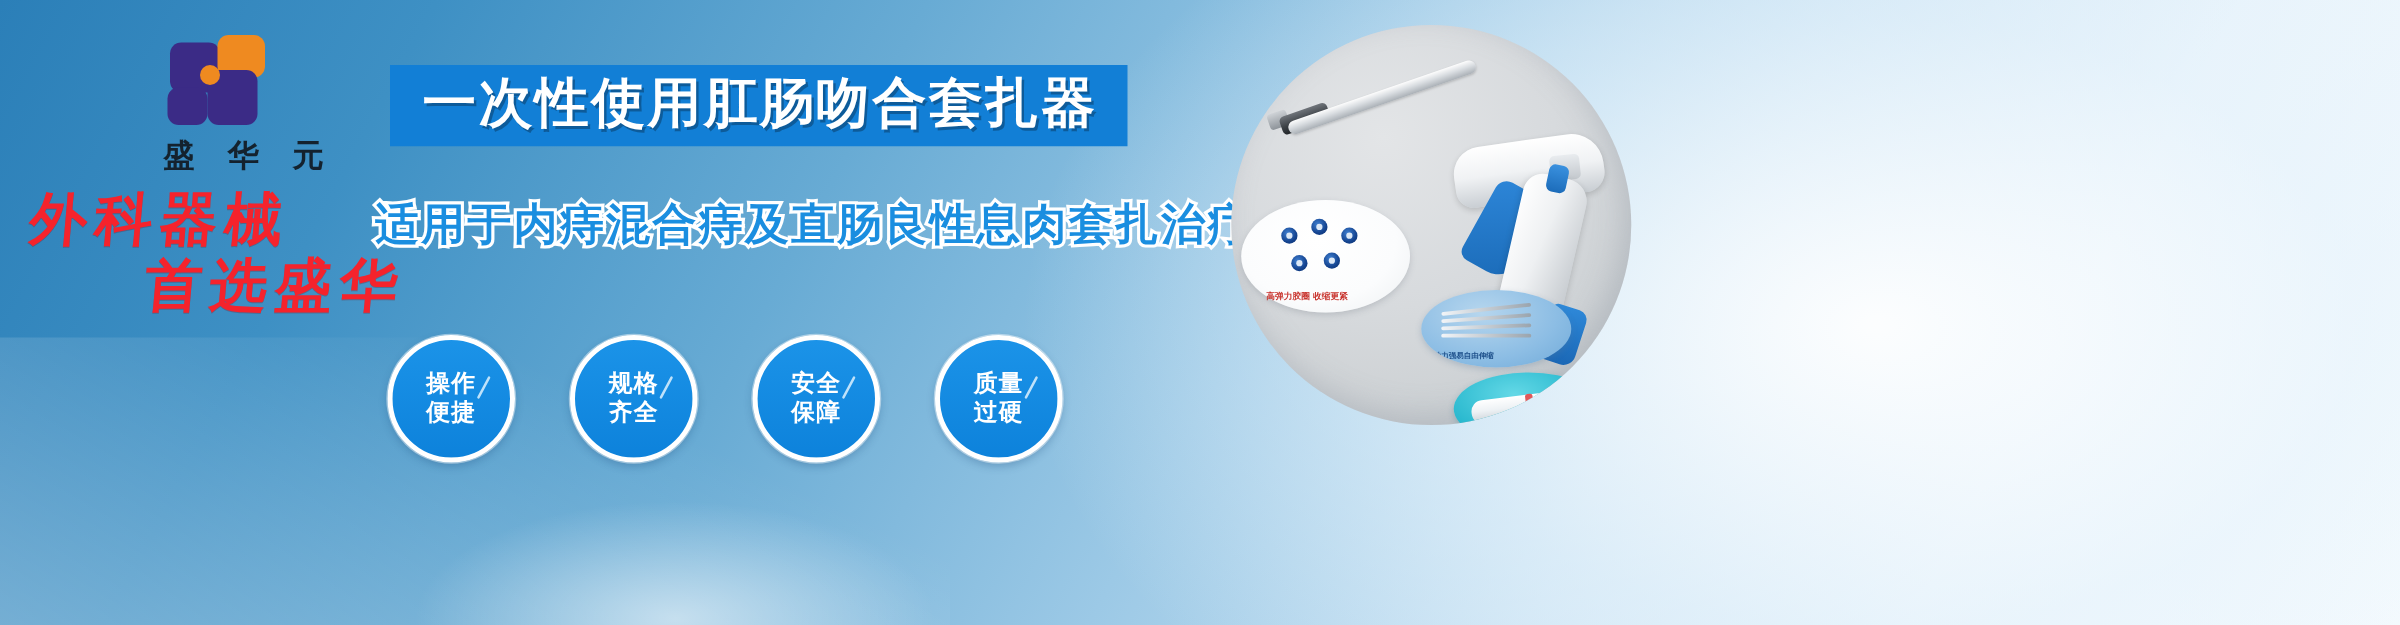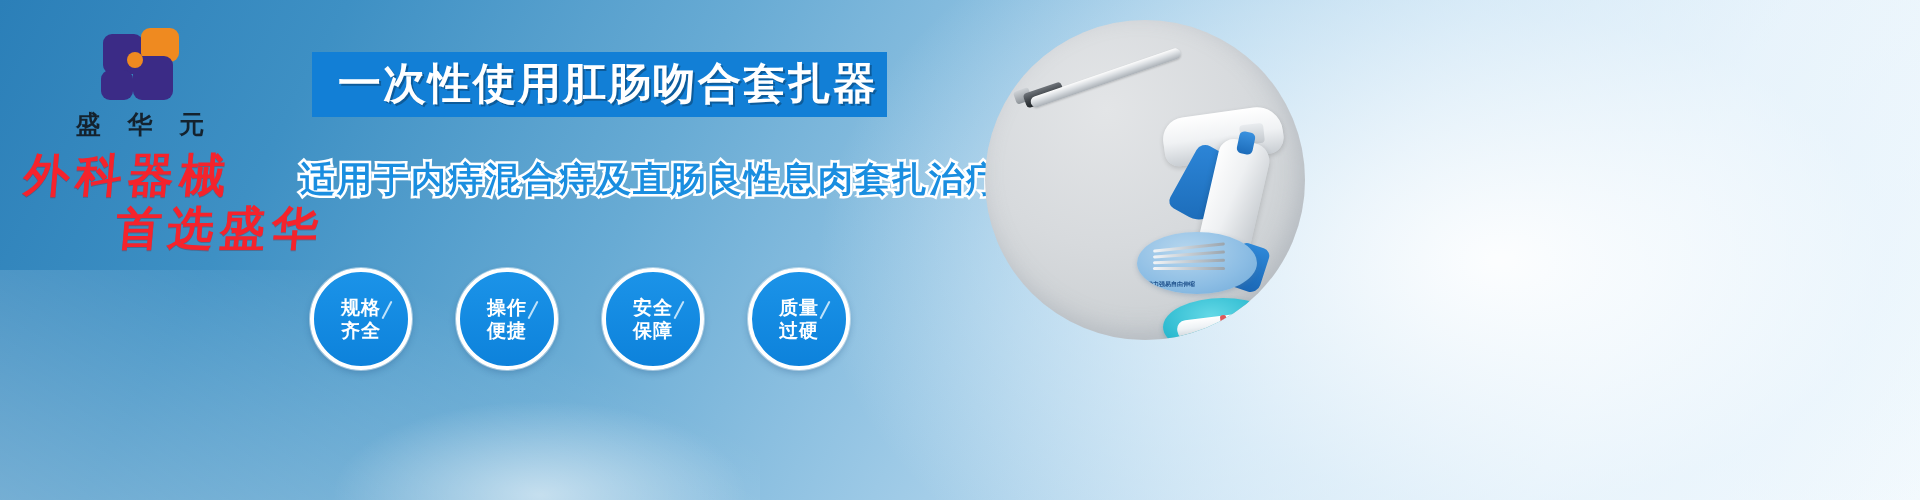--- a/index.html
+++ b/index.html
@@ -19,21 +19,21 @@
     background:linear-gradient(25deg, rgba(255,255,255,.30) 0%, rgba(255,255,255,0) 70%);
     pointer-events:none;
   }
   .glowdot{
     position:absolute;left:330px;bottom:-90px;width:420px;height:190px;border-radius:50%;
     background:radial-gradient(ellipse at center, rgba(255,255,255,.55) 0%, rgba(255,255,255,0) 70%);
     pointer-events:none;
   }
 
   
-  .logo{position:absolute;left:45px;top:26px;width:190px;text-align:center;}
+  .logo{position:absolute;left:78px;top:26px;width:190px;text-align:right;}
   .mark{position:relative;width:86px;height:76px;margin:0 auto;}
   .mark i{position:absolute;display:block;border-radius:9px;}
   .mk1{left:6px;top:8px;width:40px;height:40px;background:#3b2b86;}
   .mk2{left:44px;top:2px;width:38px;height:34px;background:#ef8a20;}
   .mk3{left:36px;top:30px;width:40px;height:44px;background:#3b2b86;}
   .mk4{left:4px;top:44px;width:32px;height:30px;background:#3b2b86;}
   .mk5{left:30px;top:26px;width:16px;height:16px;background:#ef8a20;border-radius:3px;}
   .logo-name{
     margin-top:6px;font-size:25px;font-weight:700;color:#14222e;
     letter-spacing:9px;text-indent:9px;font-family:"DejaVu Sans",sans-serif;
@@ -42,21 +42,21 @@
   
   .callig{position:absolute;left:24px;top:152px;width:330px;color:#f5232c;
     font-family:"DejaVu Serif","Liberation Serif",serif;font-weight:700;
     text-shadow:0 1px 0 rgba(120,0,0,.25);}
   .callig .l1{font-size:46px;letter-spacing:6px;line-height:1.0;transform:skewX(-5deg);}
   .callig .l2{font-size:46px;letter-spacing:6px;line-height:1.05;margin-top:6px;margin-left:92px;transform:skewX(-5deg);}
 
   
   .title-bar{
     position:absolute;left:312px;top:52px;
-    background:#127fd6;padding:7px 9px 10px 26px;
+    background:#127fd6;padding:7px 24px 10px 26px;
   }
   .title-bar .t{
     font-size:43px;font-weight:700;color:#ffffff;letter-spacing:2px;
     white-space:nowrap;line-height:1.12;
     font-family:"DejaVu Sans",sans-serif;
     text-shadow:2px 2px 0 rgba(0,0,0,.28);
   }
   .subtitle{
     position:absolute;left:300px;top:156px;
     font-size:35px;font-weight:700;letter-spacing:2px;white-space:nowrap;
@@ -198,27 +198,27 @@
   </div>
 
   <div class="title-bar">
     <div class="t">一次性使用肛肠吻合套扎器</div>
   </div>
 
   <div class="subtitle">适用于内痔混合痔及直肠良性息肉套扎治疗</div>
 
   <div class="circles">
     <div class="circle">
+      <span>操作</span>
+      <span>便捷</span>
+      <span class="slash"></span>
+    </div>
+    <div class="circle">
       <span>规格</span>
       <span>齐全</span>
-      <span class="slash"></span>
-    </div>
-    <div class="circle">
-      <span>操作</span>
-      <span>便捷</span>
       <span class="slash"></span>
     </div>
     <div class="circle">
       <span>安全</span>
       <span>保障</span>
       <span class="slash"></span>
     </div>
     <div class="circle">
       <span>质量</span>
       <span>过硬</span>
@@ -230,20 +230,28 @@
     <div class="gun-tip2"></div>
     <div class="gun-tip"></div>
     <div class="gun-barrel"></div>
     <div class="gun-body"></div>
     <div class="gun-keys"></div>
     <div class="gun-trigger"></div>
     <div class="gun-grip"></div>
     <div class="gun-btn"></div>
     <div class="gun-nose"></div>
 
+    <div class="inset-bands">
+      <span class="band b1"></span>
+      <span class="band b2"></span>
+      <span class="band b3"></span>
+      <span class="band b4"></span>
+      <span class="band b5"></span>
+      <span class="inset-cap">高弹力胶圈 收缩更紧</span>
+    </div>
 
     <div class="inset-needles">
       <span class="needle n1"></span>
       <span class="needle n2"></span>
       <span class="needle n3"></span>
       <span class="needle n4"></span>
       <span class="needle-cap">活动力强易自由伸缩</span>
     </div>
 
     <div class="inset-device">

